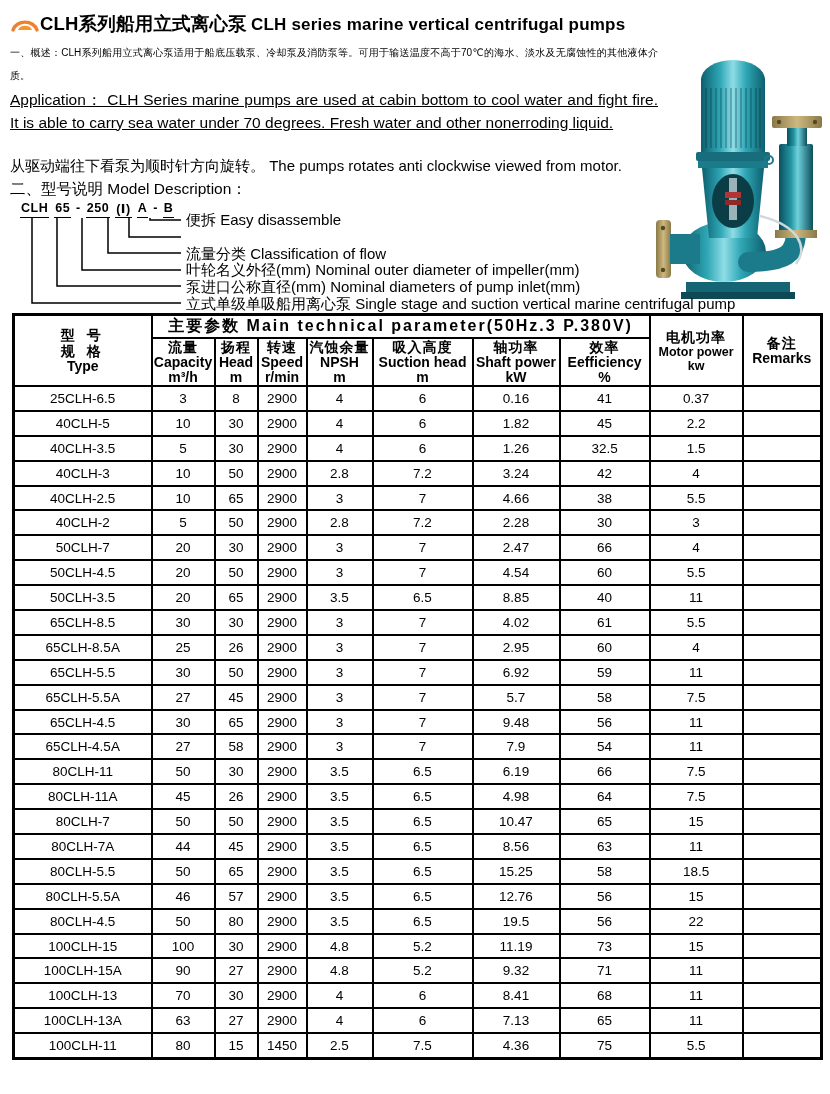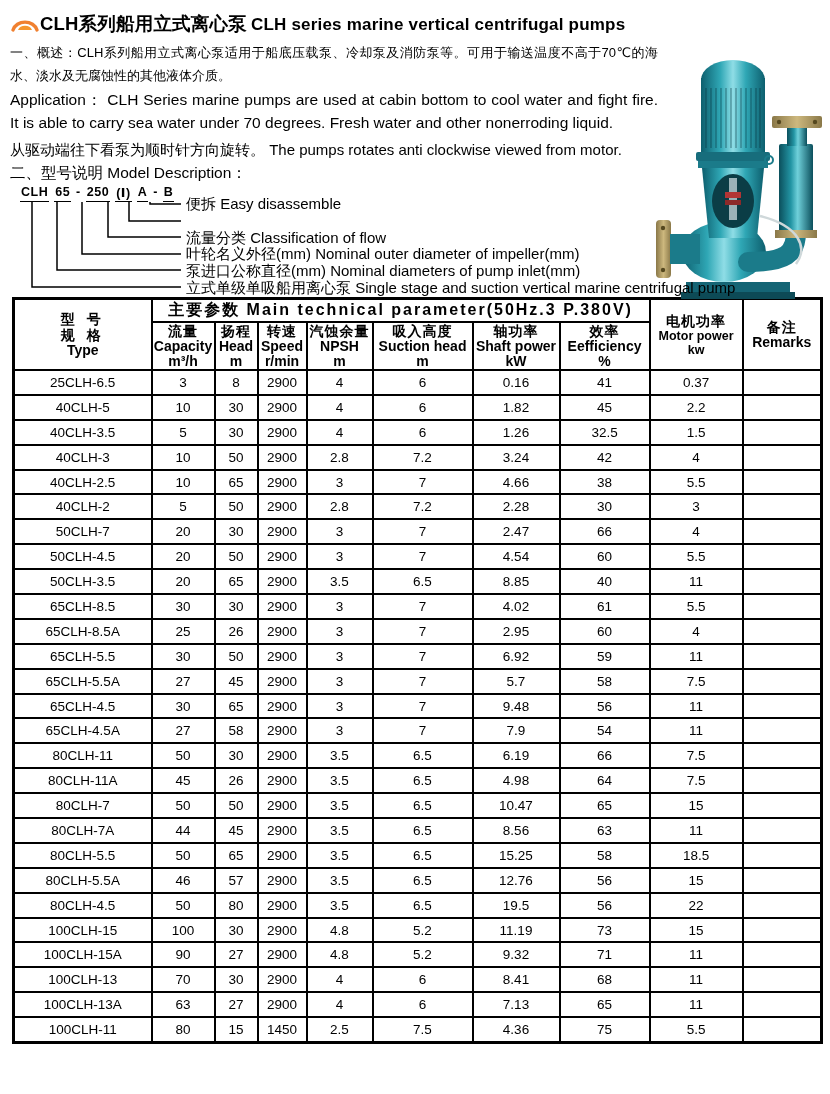--- a/index.html
+++ b/index.html
@@ -11,23 +11,23 @@
   }
   .page { position:relative; width:830px; height:1094px; padding:10px 8px 0 10px; }
 
   
   .title-row { display:flex; align-items:center; gap:0; height:26px; }
   .title-row h1 { font-size:17px; font-weight:bold; letter-spacing:.2px; white-space:nowrap; }
   .title-row .cnpart { font-size:18.5px; margin-right:4px; }
 
   
   .text-col { width:648px; }
-  .p-cn { margin-top:6px; font-size:13px; line-height:22.5px; text-align:justify; }
-  .p-en { margin-top:2px; font-size:15.5px; line-height:22.5px; text-align:justify; }
-  .rotation { margin-top:6px; font-size:15px; line-height:20px; width:810px; }
+  .p-cn { margin-top:6px; font-size:10px; line-height:22.5px; text-align:justify; }
+  .p-en { margin-top:2px; font-size:15.5px; line-height:22.5px; text-align:justify;text-decoration:underline; }
+  .rotation { margin-top:22px; font-size:15px; line-height:20px; width:810px; }
   .section-heading { margin-top:2px; font-size:15.5px; line-height:22px; }
 
   
   .pump-photo { position:absolute; top:48px; left:648px; width:175px; height:262px; }
 
   
   .model-diagram { position:relative; height:112px; margin-top:1px; }
   .code-row { position:absolute; top:0; left:10px; display:flex; gap:5px;
               font-size:12.5px; font-weight:bold; letter-spacing:.5px; }
   .code-row .seg { border-bottom:1.5px solid #000; padding:0 1px 1px 1px; }

